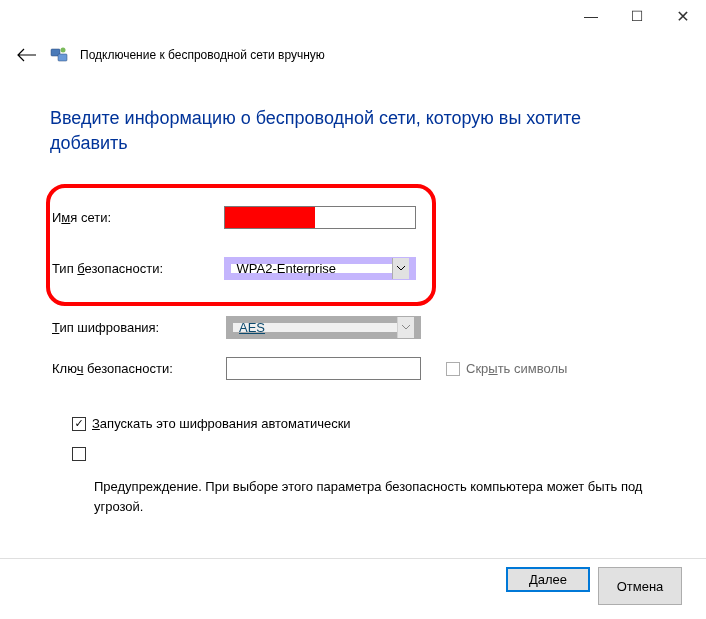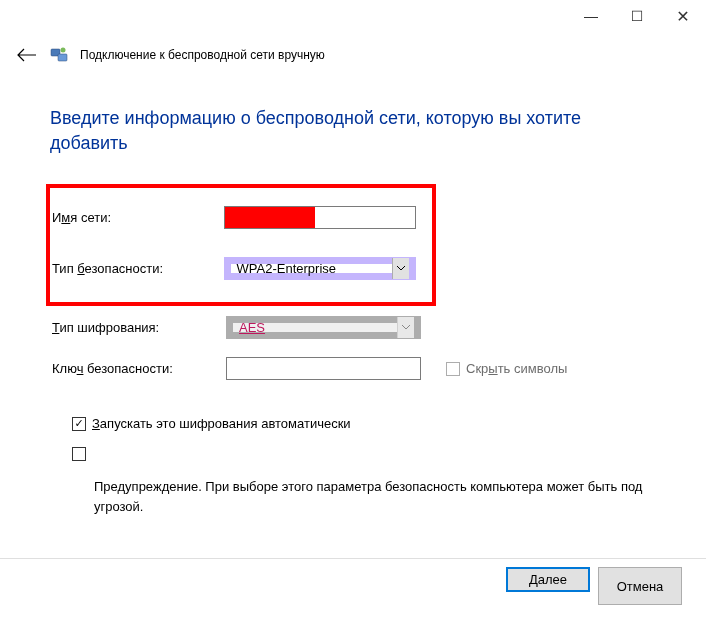--- a/index.html
+++ b/index.html
@@ -65,21 +65,21 @@
     }
     .page-heading {
       color: #003399;
       font-size: 18px;
       font-weight: 400;
       line-height: 1.4;
       margin-bottom: 28px;
     }
     .highlight-box {
       border: 4px solid #ff0000;
-      border-radius: 0;
+      border-radius: 19px;
       padding: 18px 16px 22px 0px;
       margin-left: -4px;
       margin-bottom: 10px;
       width: 390px;
     }
     .form-row {
       display: flex;
       align-items: center;
       margin-bottom: 0;
     }
@@ -139,21 +139,21 @@
       border-left: 1px solid #adadad;
       background: #e1e1e1;
       display: flex;
       align-items: center;
       justify-content: center;
       font-size: 9px;
       color: #000;
     }
     .select-wrap.disabled {
       background: #f0f0f0;
-      color: #be185d;
+      color: #0c4a6e;
       border-color: #adadad;
       text-decoration: underline;
     }
     .select-wrap.disabled .select-arrow-btn {
       border-left-color: #d0d0d0;
       background: #e8e8e8;
       color: #888;
     }
     .below-rows {
       padding-left: 0px;

